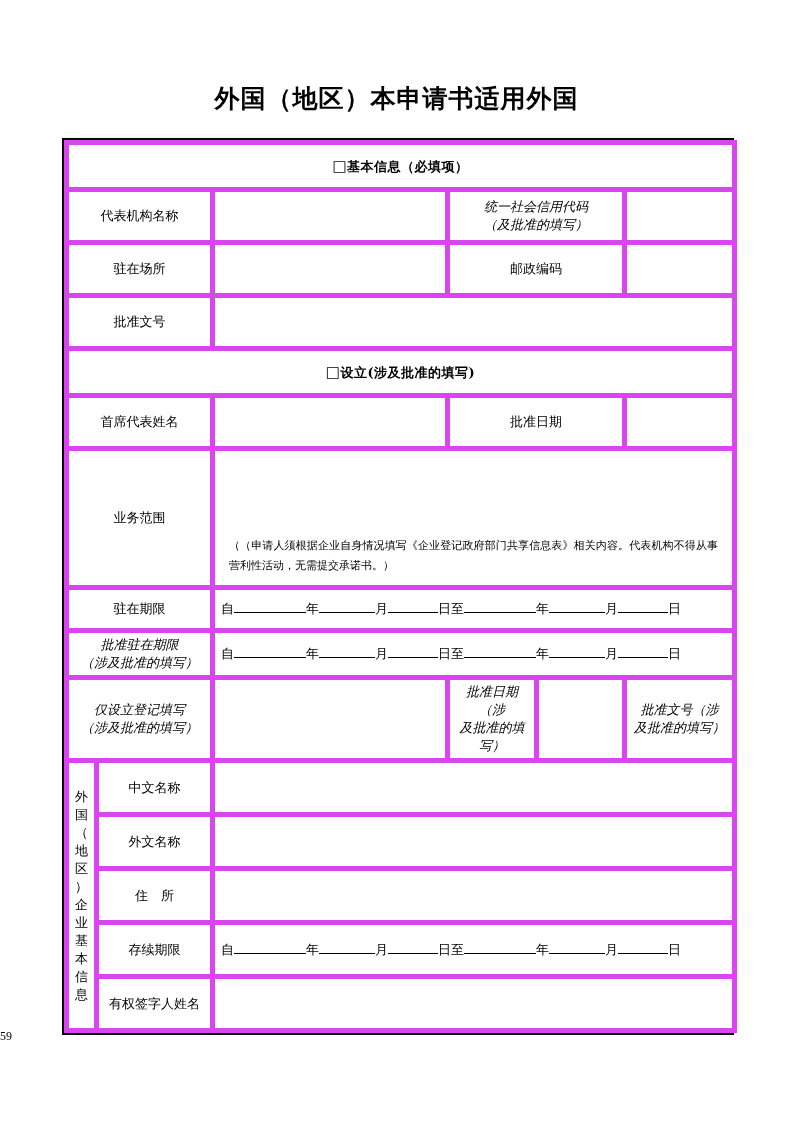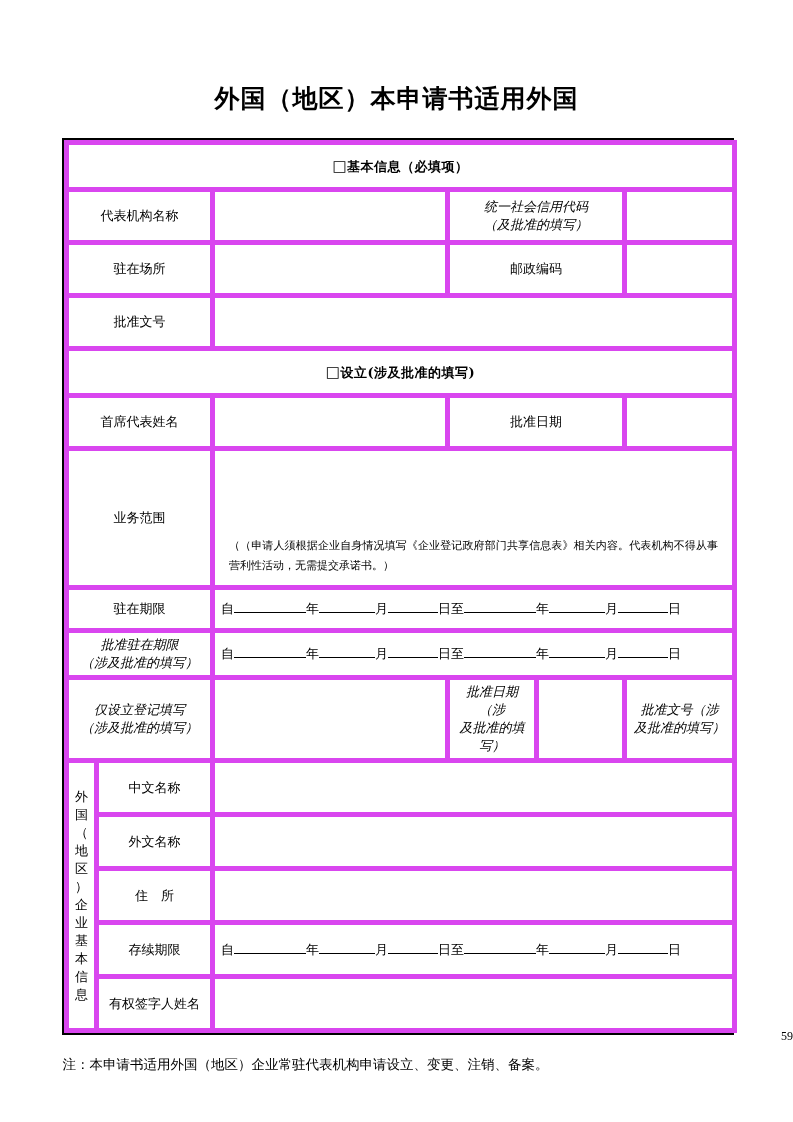--- a/index.html
+++ b/index.html
@@ -116,21 +116,21 @@
     width: 668px;
     font-size: 13.5px;
     line-height: 22px;
     font-family: "DejaVu Serif", "Liberation Serif", serif;
   }
   .pagenum {
     position: absolute;
     bottom: 78px;
     left: 0;
     width: 793px;
-    text-align: right;
+    text-align: left;
     font-size: 12px;
     font-family: "Liberation Serif", serif;
   }
   .cb {
     font-family: "DejaVu Sans", sans-serif;
     font-size: 15px;
   }
 </style>
 </head>
 <body>
@@ -262,16 +262,15 @@
       </td>
     </tr>
     <tr>
       <td class="lbl" style="height:43px">有权签字人姓名</td>
       <td colspan="4"></td>
     </tr>
   </tbody>
       </table>
   </div>
 
-  <div class="footnote">注：本申请书适用外国（地区）企业常驻代表机构申请设立、变更、注销、备案。</div>
 
   <div class="pagenum">59</div>
 </div>
 
 </body></html>

